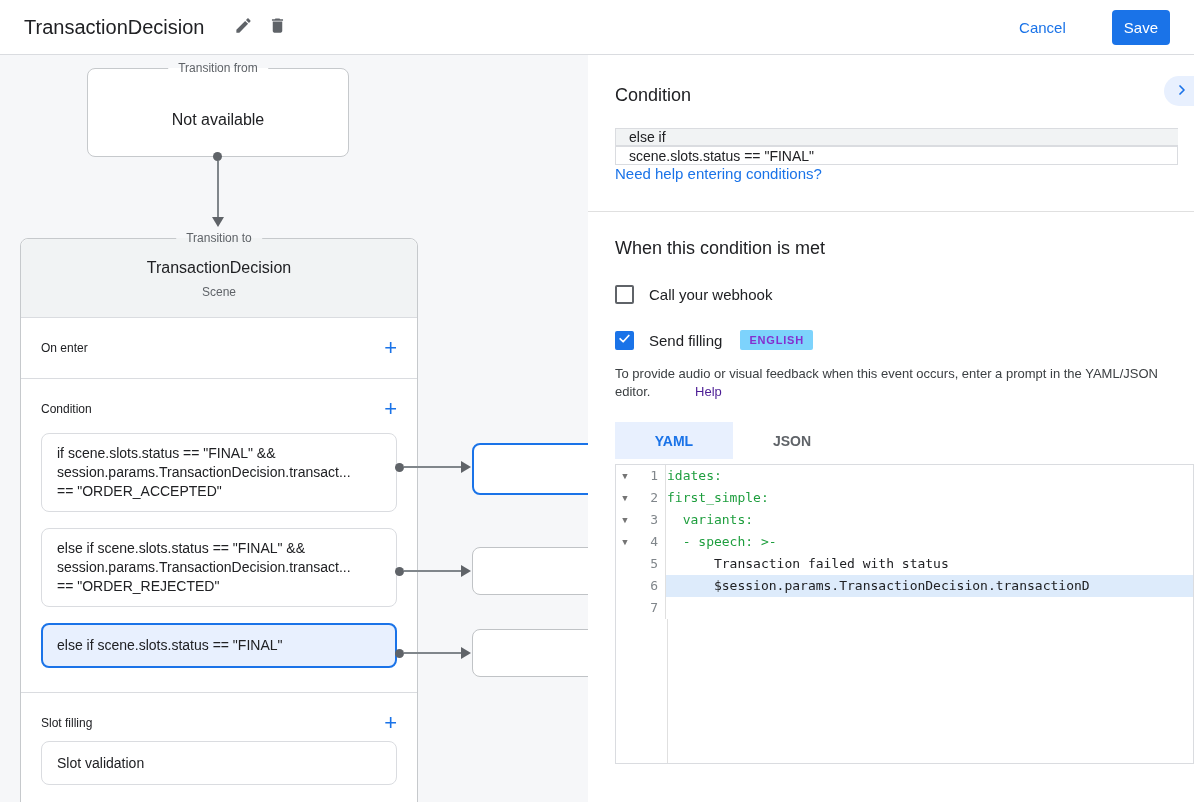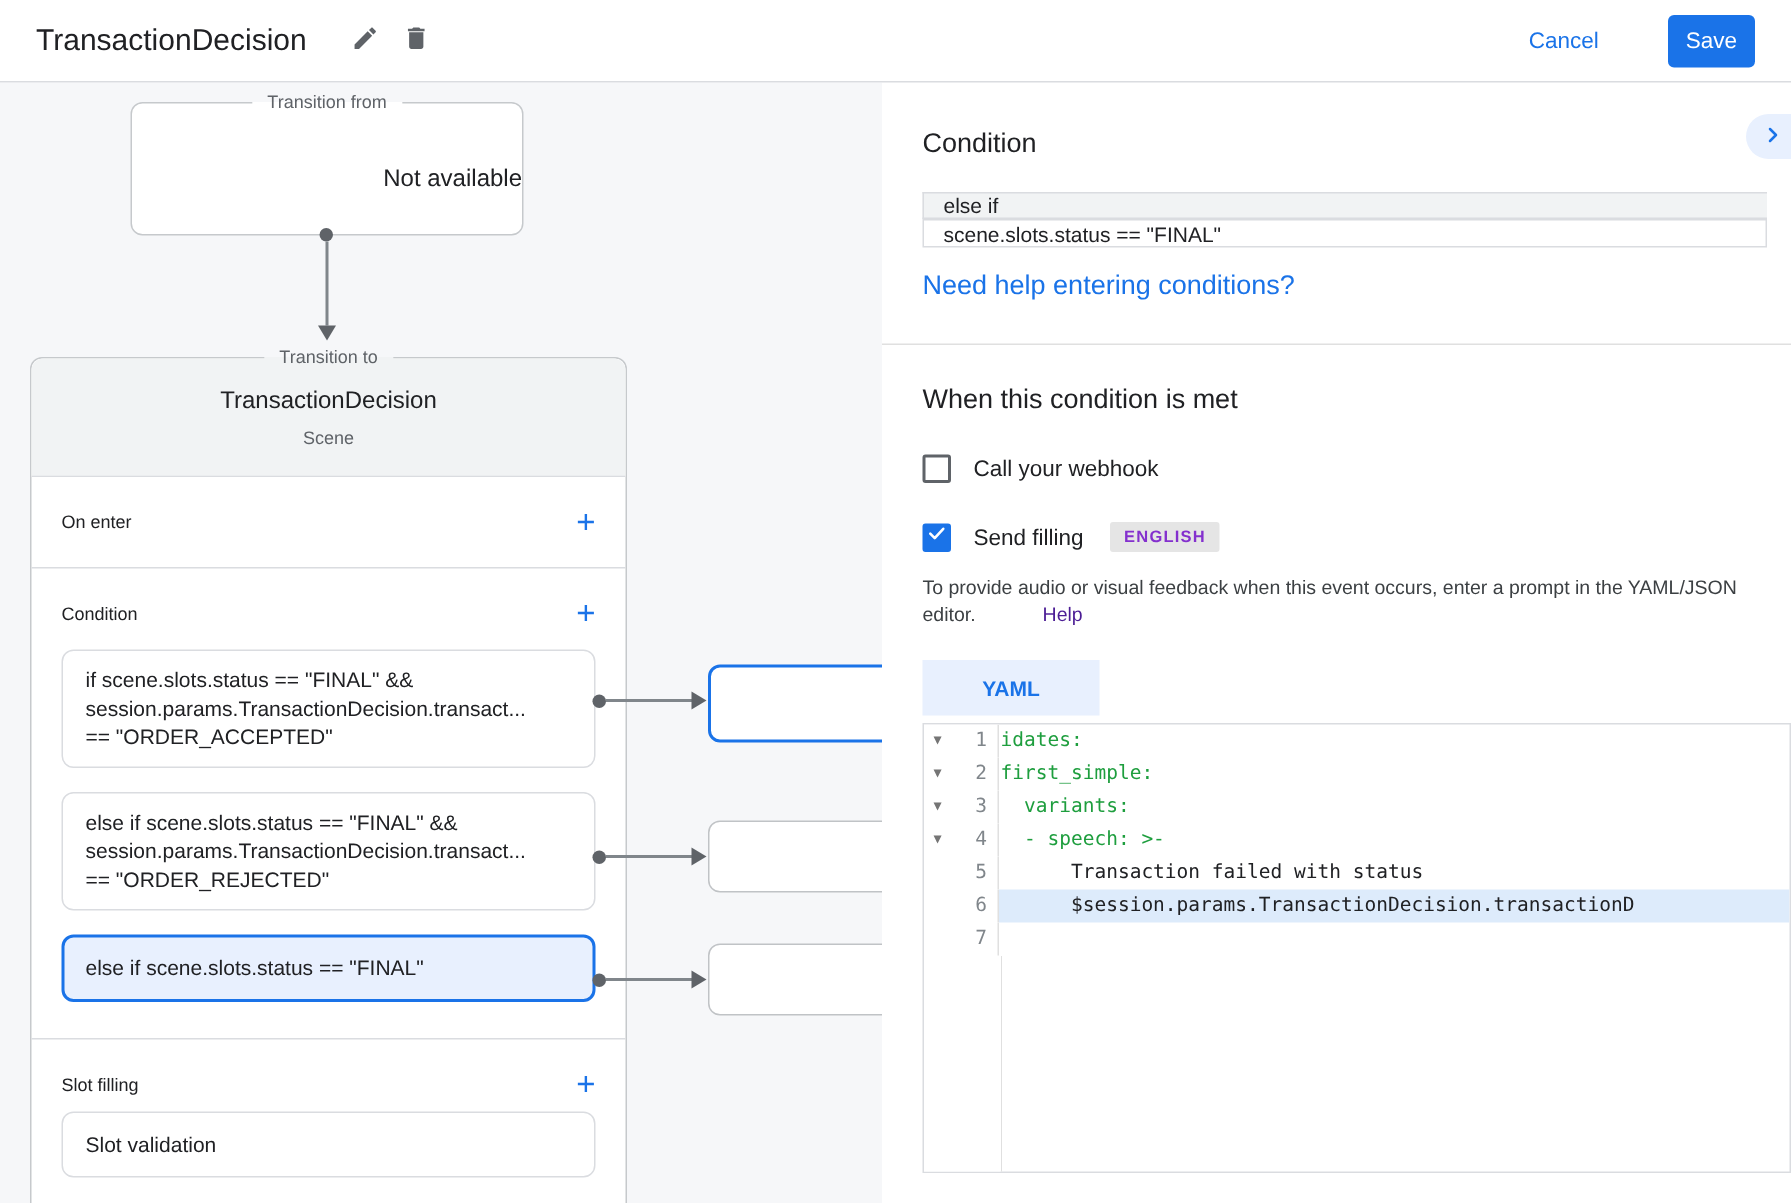--- a/index.html
+++ b/index.html
@@ -24,21 +24,21 @@
 
   
   .canvas { position:absolute; top:0; left:0; width:588px; height:747px;
             background:#f6f7f9; overflow:hidden; }
 
   .tf-box { position:absolute; left:87px; top:13px; width:262px; height:89px;
             background:#fff; border:1px solid #c6c9cc; border-radius:8px; }
   .legend { position:absolute; top:-8px; left:50%; transform:translateX(-50%);
             font-size:12px; color:#5f6368; padding:0 10px; white-space:nowrap; }
   .tf-box .legend { background:linear-gradient(to bottom,#f6f7f9 50%,#ffffff 50%); }
-  .tf-value { position:absolute; top:42px; width:100%; text-align:right;
+  .tf-value { position:absolute; top:42px; width:100%; text-align:center;
               font-size:16px; color:#202124; }
 
   .v-dot { position:absolute; left:213px; top:97px; width:9px; height:9px;
            border-radius:50%; background:#5f6368; }
   .v-line { position:absolute; left:217px; top:106px; width:2px; height:56px; background:#80868b; }
   .v-arrow { position:absolute; left:212px; top:162px; width:0; height:0;
              border-left:6px solid transparent; border-right:6px solid transparent;
              border-top:10px solid #5f6368; }
 
   .card { position:absolute; left:20px; top:183px; width:398px; height:600px;
@@ -82,31 +82,31 @@
                   cursor:pointer; display:flex; align-items:center; justify-content:center;
                   padding-left:6px; }
   .panel-sec1 { padding:30px 16px 28px 27px; border-bottom:1px solid #e0e0e0; }
   .panel-h { font-size:18px; color:#202124; font-weight:400; }
   .cond-row { display:flex; margin-top:22px; height:37px;flex-direction:column; }
   .cond-prefix { background:#f1f3f4; border:1px solid #dadce0; border-right:none;
                  display:flex; align-items:center; padding:0 13px; font-size:14px;
                  color:#202124; }
   .cond-input { flex:1; border:1px solid #dadce0; font-size:14px; color:#202124;
                 padding:0 13px; font-family:"Liberation Sans", sans-serif; outline:none; }
-  .help-link { display:inline-block; margin-top:15px; font-size:18px; color:#1a73e8;
+  .help-link { display:inline-block; font-size:15px; color:#1a73e8;
                text-decoration:none; cursor:pointer; }
 
   .panel-sec2 { padding:26px 0 0 27px; }
   .check-row { display:flex; align-items:center; margin-top:26px; }
   .checkbox { width:19px; height:19px; border:2px solid #5f6368; border-radius:2px;
               background:#fff; cursor:pointer; flex:none; }
   .checkbox.checked { background:#1a73e8; border-color:#1a73e8;
                       display:flex; align-items:center; justify-content:center; }
   .check-label { font-size:15px; font-weight:400; color:#202124; margin-left:15px; }
-  .lang-badge { margin-left:18px; background:#e5e5e5; color:#8430ce; font-size:11px;
+  .lang-badge { margin-left:18px; background:#7dd3fc; color:#8430ce; font-size:11px;
                 font-weight:700; letter-spacing:0.8px; padding:4px 9px; border-radius:2px; }
   .desc { margin-top:15px; font-size:13px; color:#3c4043; line-height:18px; max-width:564px; }
   .desc a { color:#4c1d95; text-decoration:none; cursor:pointer;margin-left:41px; }
 
   .tabs { display:flex; margin-top:21px; }
   .tab { width:118px; height:37px; display:flex; align-items:center; justify-content:center;
          font-size:14px; font-weight:700; color:#5f6368; cursor:pointer; background:#fff; border:none; }
   .tab.active { background:#e8f0fe; color:#1a73e8; }
 
   .editor { margin-top:5px; border:1px solid #dadce0; height:300px; background:#fff;
@@ -251,20 +251,21 @@
           <span class="check-label">Send filling</span>
           <span class="lang-badge">ENGLISH</span>
         </div>
 
         <div class="desc"><span>To provide audio or visual feedback when this event occurs, enter a prompt in the YAML/JSON editor.</span>
           <a>Help</a>
         </div>
 
         <div class="tabs">
           <button class="tab active">YAML</button>
+          <button class="tab">JSON</button>
         </div>
 
         <div class="editor">
           <div class="code-line key">
             <div class="gutter">
                 <span class="fold">▼</span>
                 <span class="lnum">1</span>
               </div>
             <div class="code-text">idates:</div>
           </div>

